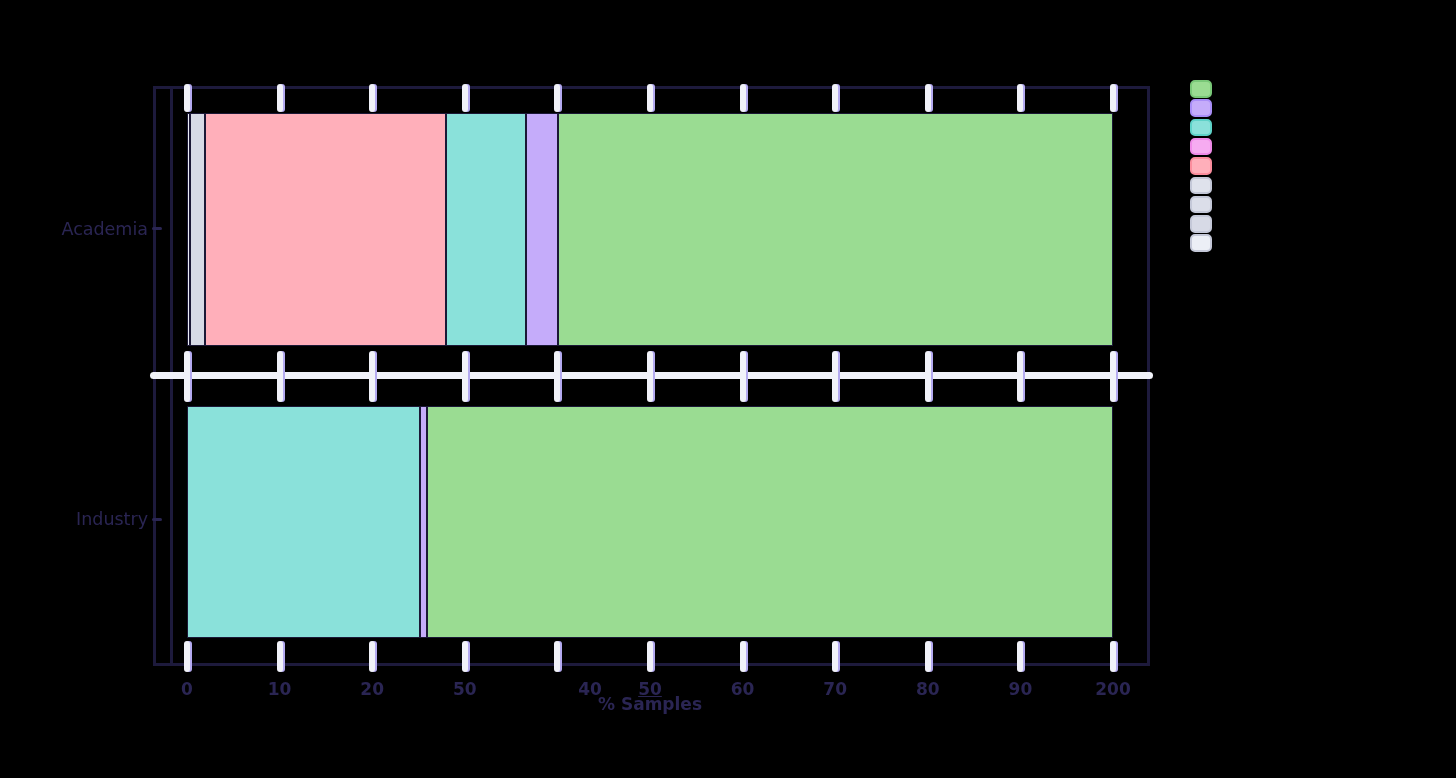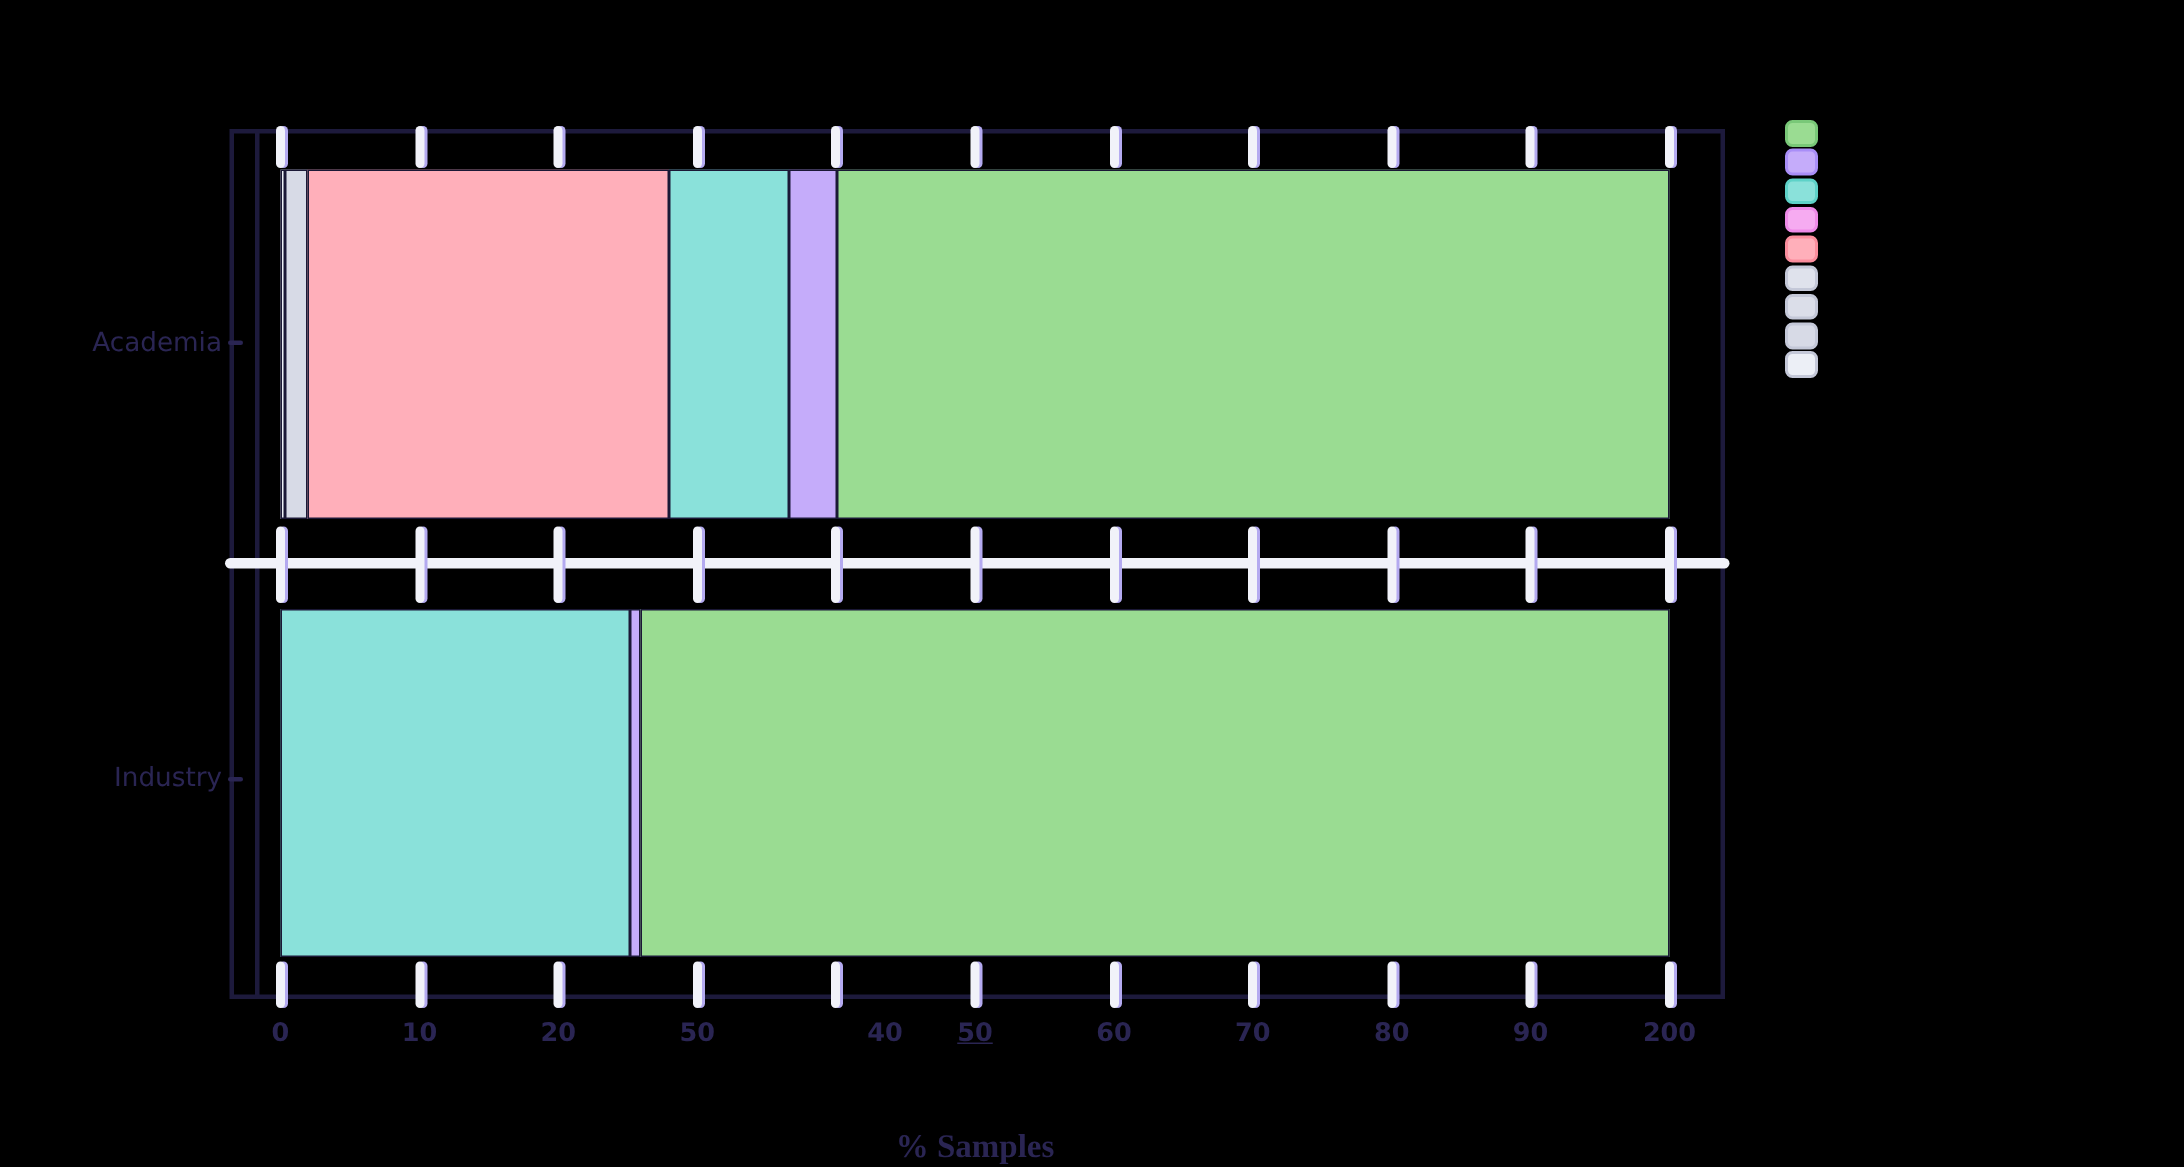--- a/index.html
+++ b/index.html
@@ -35,24 +35,23 @@
   }
   .y-label{
     position:absolute;left:40px;width:108px;text-align:right;
     color:var(--text,#2a2553);font-size:17.5px;font-weight:400;line-height:22px;
   }
   .y-dash{
     position:absolute;left:152px;width:10px;height:3px;border-radius:2px;
     background:var(--text,#2a2553);
   }
   .x-title{
-    position:absolute;left:650px;top:752px;transform:translateX(-50%);
-    color:var(--text,#2a2553);font-size:22px;font-weight:600;line-height:24px;
+    position:absolute;left:650px;top:692px;transform:translateX(-50%);
+    color:var(--text,#2a2553);font-size:17px;font-weight:600;line-height:24px;
     white-space:nowrap;
-    font-family:Liberation Serif, serif;
   }
   .legend{position:absolute;left:1190px;top:80px;width:24px;}
   .legend-swatch{
     position:absolute;left:0;width:22px;height:17.5px;border-radius:5px;
     box-sizing:border-box;border:2px solid #ccc;
   }
 </style>
 </head>
 <body style="background: rgb(0, 0, 0);">
 

